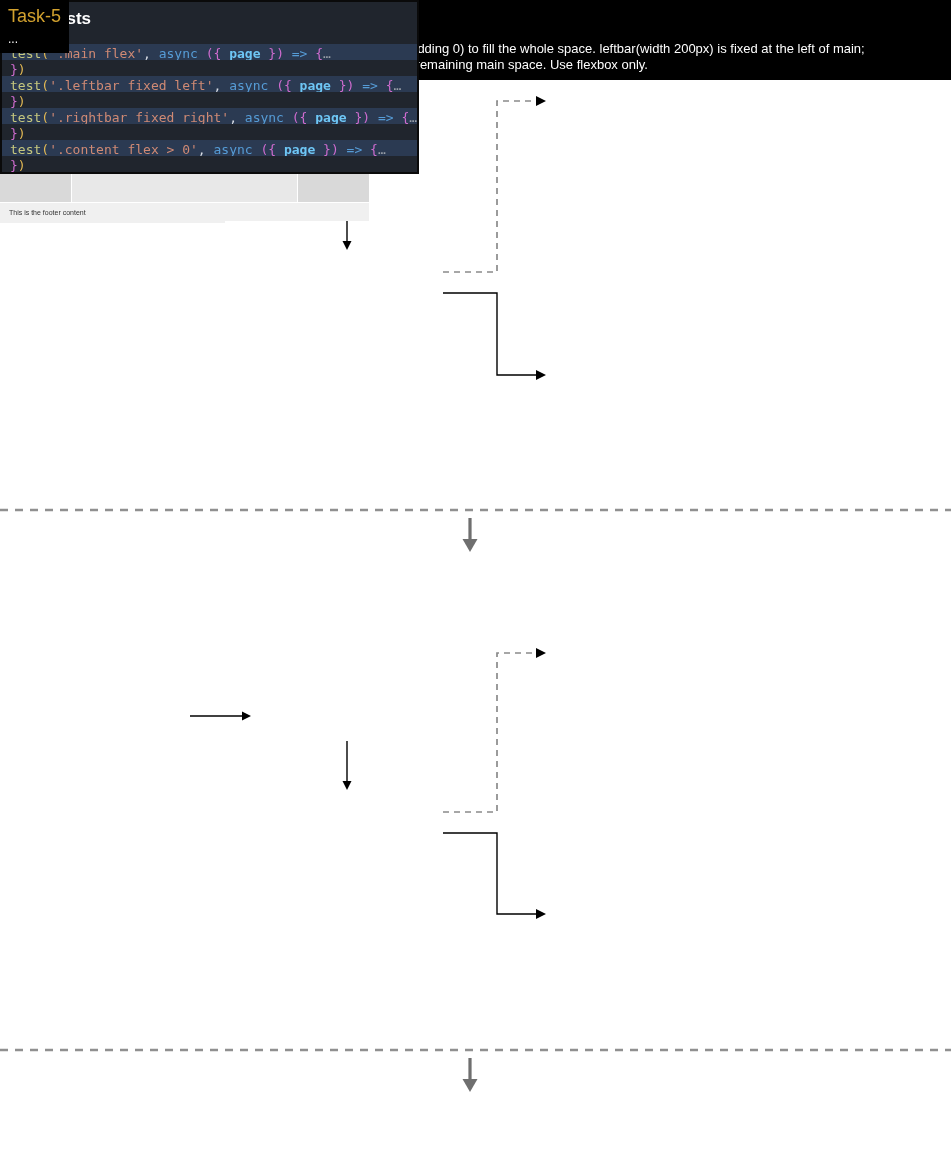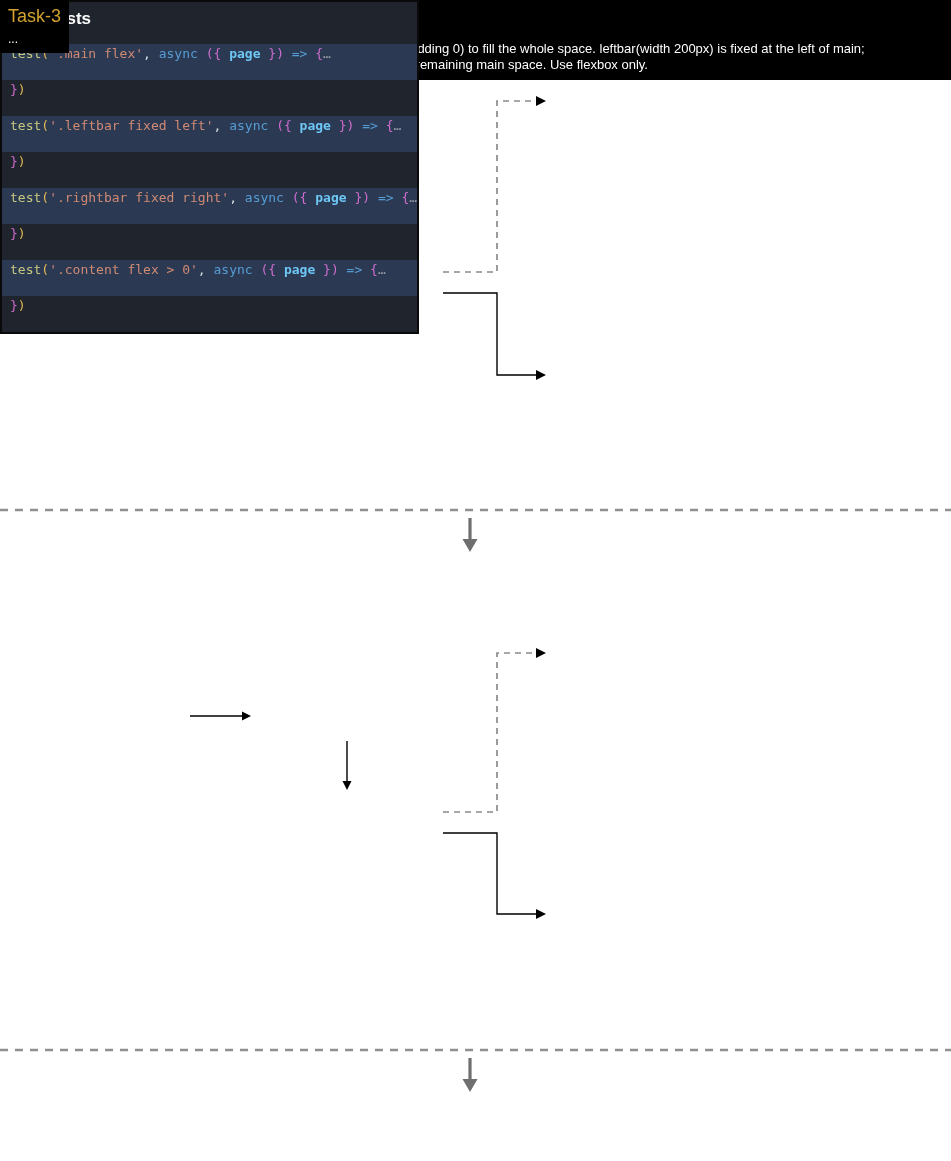--- a/index.html
+++ b/index.html
@@ -51,21 +51,21 @@
   .pv-center{flex:1;background:#e8e8e8;padding:6px 9px;box-sizing:border-box;border-left:1px solid #fff;border-right:1px solid #fff;}
 
   
   .e2e-box{position:absolute;background:#20252d;border:2px solid #0a0a0a;box-sizing:border-box;
            color:#fff;overflow:hidden;}
   #e2e1{left:548;top:267;width:400;height:214;}
   #e2e2{left:548;top:808;width:400;height:214;}
   .e2e-title{font-size:17px;font-weight:bold;padding:7px 0 0 9px;}
   .code{margin-top:15px;font-family:"DejaVu Sans Mono",monospace;font-size:13px;
         line-height:20px;white-space:pre;}
-  .code-line{padding-left:8px;height:36px;overflow:hidden;}
+  .code-line{padding-left:8px;height:16px;overflow:hidden;}
   .code-line.hl{background:#2b3a52;}
   .tok-fn{color:#c6c87e;}
   .tok-p{color:#e2b954;}
   .tok-str{color:#d08a74;}
   .tok-pl{color:#d8dce4;}
   .tok-kw{color:#569cd6;}
   .tok-br{color:#cf6ccf;}
   .tok-var{color:#6ec6f5;font-weight:bold;}
   .tok-dim{color:#9aa0a8;}
 
@@ -210,17 +210,17 @@
     </div>
     <div class="pv-footer">This is the footer content</div>
   </div>
 
   <div class="e2e-box" id="e2e2">
     <div class="e2e-title">E2E Tests</div>
     <div class="code"><div class="code-line hl"><span class="tok-fn">test</span><span class="tok-p">(</span><span class="tok-str">'.main flex'</span><span class="tok-pl">, </span><span class="tok-kw">async</span><span class="tok-pl"> </span><span class="tok-br">({</span><span class="tok-var"> page </span><span class="tok-br">})</span><span class="tok-pl"> </span><span class="tok-kw">=&gt;</span><span class="tok-pl"> </span><span class="tok-br">{</span><span class="tok-dim">…</span></div><div class="code-line"><span class="tok-br">}</span><span class="tok-p">)</span></div><div class="code-line hl"><span class="tok-fn">test</span><span class="tok-p">(</span><span class="tok-str">'.leftbar fixed left'</span><span class="tok-pl">, </span><span class="tok-kw">async</span><span class="tok-pl"> </span><span class="tok-br">({</span><span class="tok-var"> page </span><span class="tok-br">})</span><span class="tok-pl"> </span><span class="tok-kw">=&gt;</span><span class="tok-pl"> </span><span class="tok-br">{</span><span class="tok-dim">…</span></div><div class="code-line"><span class="tok-br">}</span><span class="tok-p">)</span></div><div class="code-line hl"><span class="tok-fn">test</span><span class="tok-p">(</span><span class="tok-str">'.rightbar fixed right'</span><span class="tok-pl">, </span><span class="tok-kw">async</span><span class="tok-pl"> </span><span class="tok-br">({</span><span class="tok-var"> page </span><span class="tok-br">})</span><span class="tok-pl"> </span><span class="tok-kw">=&gt;</span><span class="tok-pl"> </span><span class="tok-br">{</span><span class="tok-dim">…</span></div><div class="code-line"><span class="tok-br">}</span><span class="tok-p">)</span></div><div class="code-line hl"><span class="tok-fn">test</span><span class="tok-p">(</span><span class="tok-str">'.content flex &gt; 0'</span><span class="tok-pl">, </span><span class="tok-kw">async</span><span class="tok-pl"> </span><span class="tok-br">({</span><span class="tok-var"> page </span><span class="tok-br">})</span><span class="tok-pl"> </span><span class="tok-kw">=&gt;</span><span class="tok-pl"> </span><span class="tok-br">{</span><span class="tok-dim">…</span></div><div class="code-line"><span class="tok-br">}</span><span class="tok-p">)</span></div></div>
   </div>
 
   <div class="task-box" id="task3">
-    <div class="task-title">Task-3</div>
+    <div class="task-title">Task-5</div>
     <div class="task-desc">...</div>
   </div>
 
 </div>
 
 </body></html>

